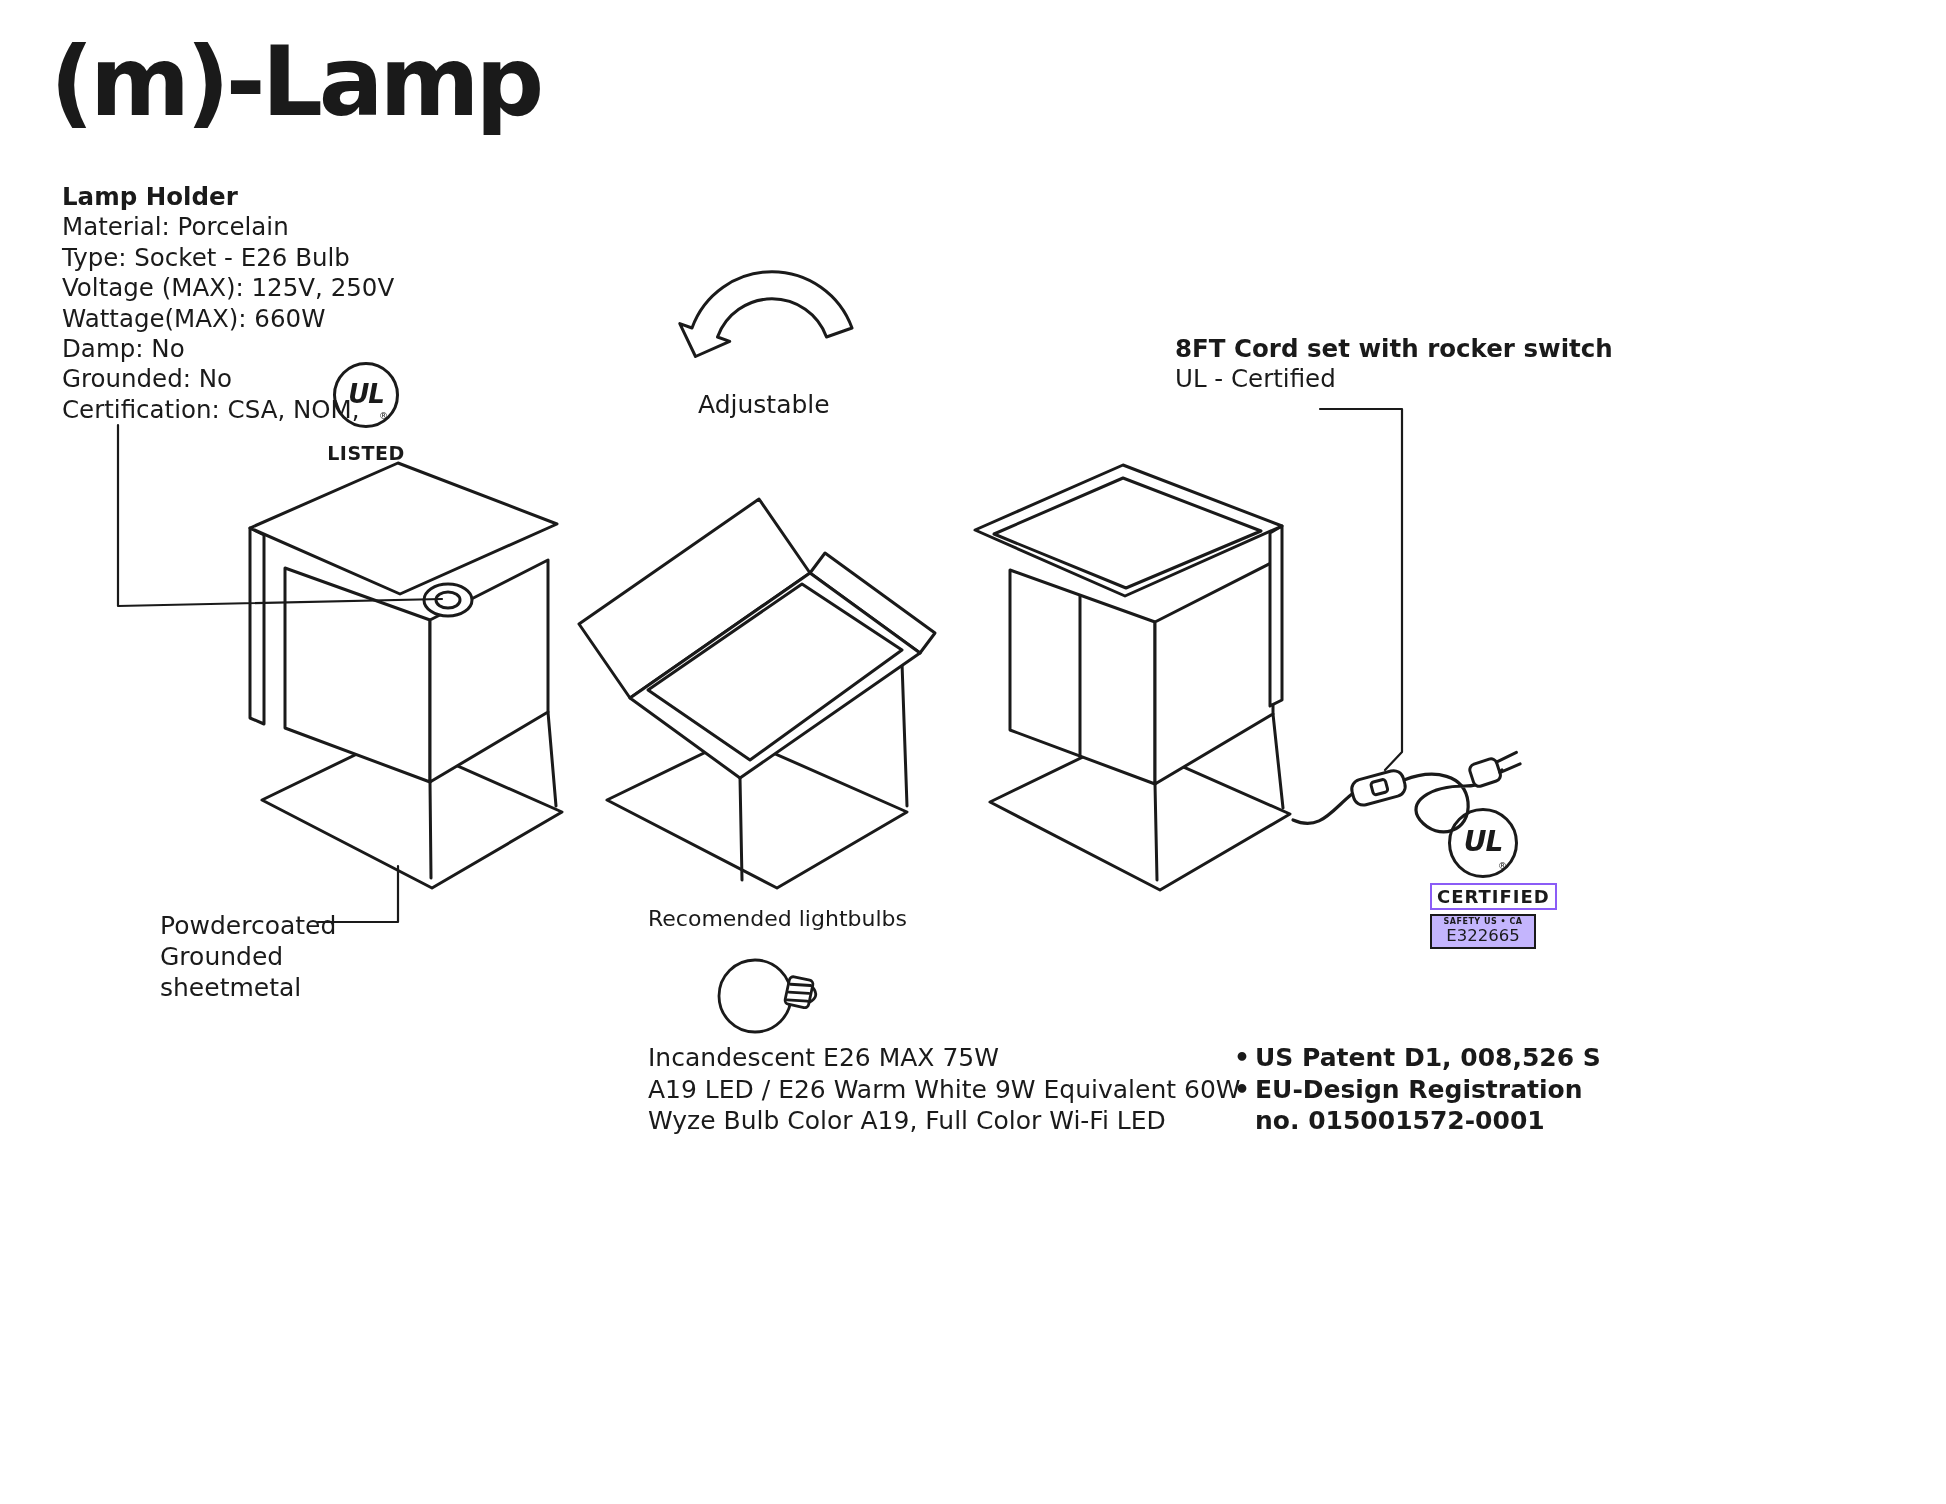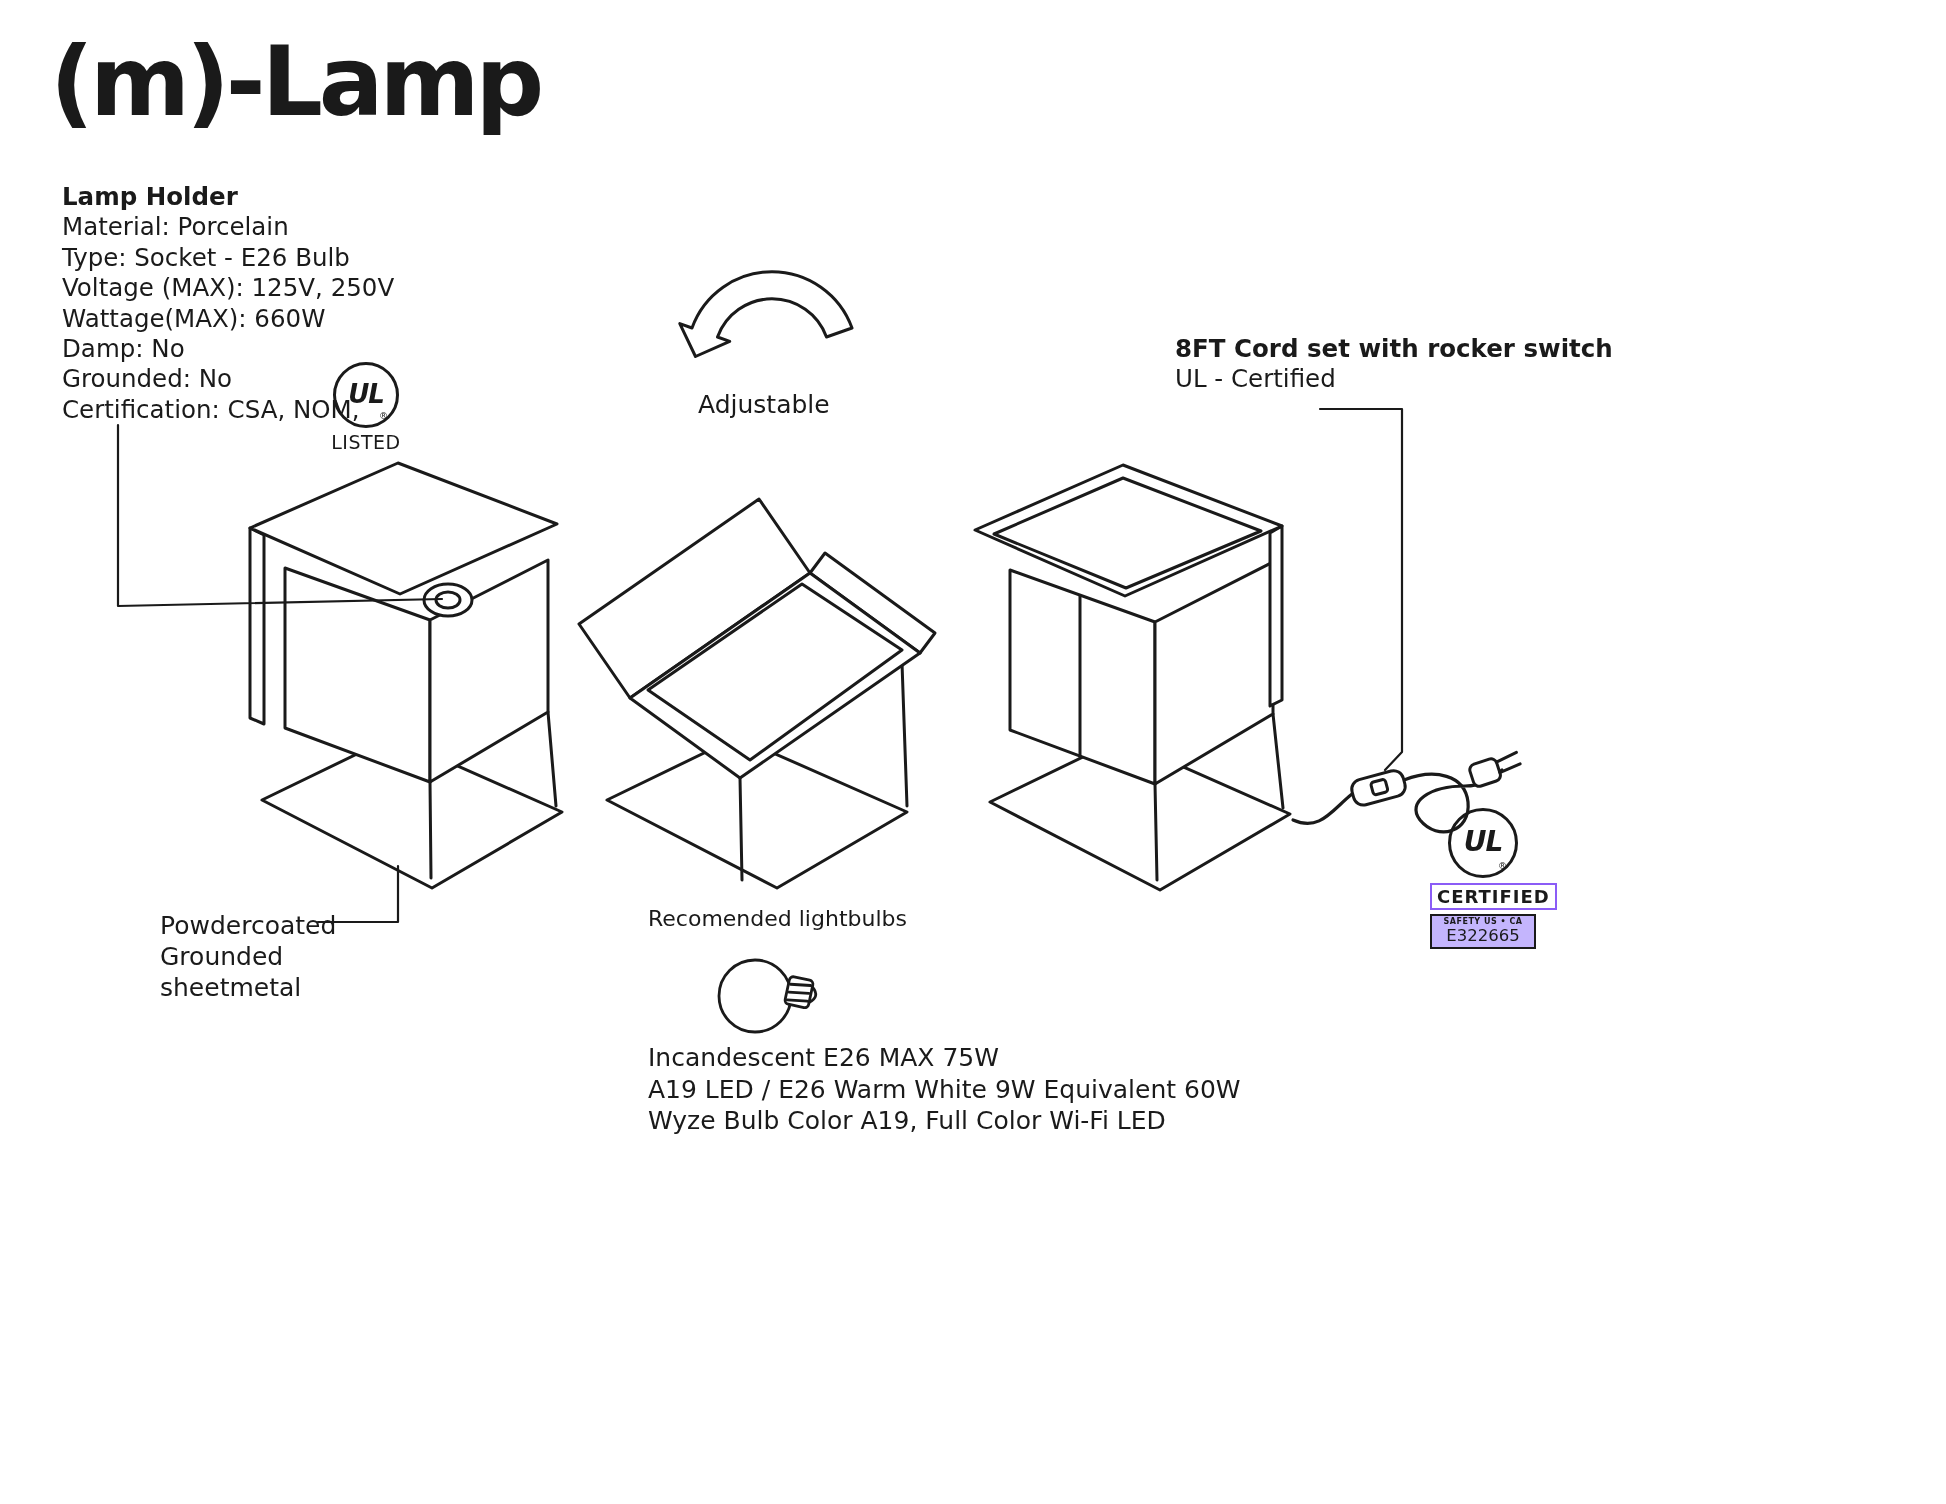--- a/index.html
+++ b/index.html
@@ -18,21 +18,21 @@
   .patent{left:1234px;top:1042px;font-size:25px;line-height:31.5px;font-weight:bold;}
   .patent .indent{padding-left:21px;}
   .bullet{display:inline-block;width:21px;}
 
   
   .ul-listed{left:324px;top:362px;width:84px;text-align:center;}
   .ul-circle{width:60px;height:60px;border:3.5px solid #1a1a1a;border-radius:50%;
              margin:0 auto;position:relative;}
   .ul-mark{font-weight:bold;font-size:26px;line-height:58px;letter-spacing:-1px;font-style:italic;}
   .ul-reg{position:absolute;right:8px;bottom:4px;font-size:9px;line-height:9px;font-style:normal;}
-  .ul-listed-label{font-weight:normal;font-size:19px;margin-top:3px;letter-spacing:0.5px;}
+  .ul-listed-label{font-weight:bold;font-size:19px;margin-top:14px;letter-spacing:0.5px;}
 
   
   .ul-cert{left:1430px;top:808px;width:106px;text-align:center;}
   .ul-cert .ul-circle{width:64px;height:64px;}
   .ul-cert .ul-mark{line-height:62px;font-size:28px;}
   .ul-cert-label{font-weight:bold;font-size:18px;letter-spacing:1px;border:2px solid #8b5cf6;
                  display:inline-block;padding:1px 5px;margin-top:5px;background:#fff;}
   .ul-cert-box{border:2px solid #1a1a1a;margin-top:4px;padding:1px 2px 2px 2px;background:#c4b5fd;}
   .ul-cert-safety{font-size:8px;font-weight:bold;letter-spacing:0.5px;}
   .ul-cert-number{font-size:16.5px;}
@@ -148,20 +148,25 @@
       </g>
     </g>
   </svg>
 
   <div class="abs bulbs">
     <div>Incandescent E26 MAX 75W</div>
     <div>A19 LED / E26 Warm White 9W Equivalent 60W</div>
     <div>Wyze Bulb Color A19, Full Color Wi-Fi LED</div>
   </div>
 
+  <div class="abs patent">
+    <div><span class="bullet">•</span><span>US Patent D1, 008,526 S</span></div>
+    <div><span class="bullet">•</span><span>EU-Design Registration</span></div>
+    <div class="indent">no. 015001572-0001</div>
+  </div>
 
   <div class="abs ul-cert">
     <div class="ul-circle">
       <div class="ul-mark">UL</div>
       <div class="ul-reg">®</div>
     </div>
     <div class="ul-cert-label">CERTIFIED</div>
     <div class="ul-cert-box">
       <div class="ul-cert-safety">SAFETY US • CA</div>
       <div class="ul-cert-number">E322665</div>

